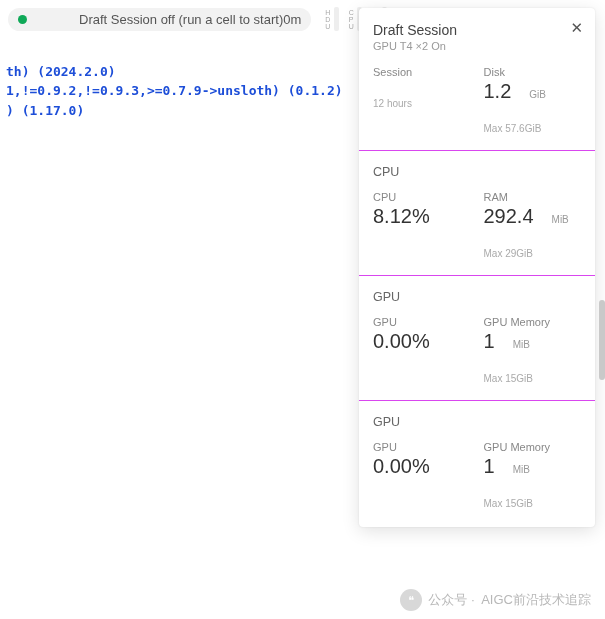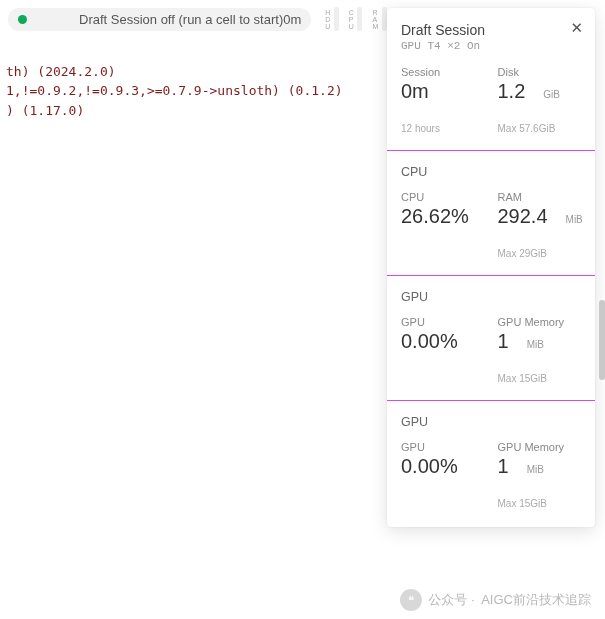--- a/index.html
+++ b/index.html
@@ -55,48 +55,48 @@
   }
   .mini-bar {
     width: 5px;
     height: 24px;
     background: #eee;
     border-radius: 2px;
   }
   .code-area {
     font-family: ui-monospace, SFMono-Regular, Menlo, Consolas, monospace;
     font-size: 13px;
-    color: #7f1d1d;
+    color: #1d4ed8;
     padding: 4px 6px;
     white-space: pre;
     line-height: 1.5;
+    font-weight: bold;
   }
   .panel {
     position: absolute;
     top: 8px;
     right: 10px;
-    width: 208px;
+    width: 236px;
     background: #fff;
     box-shadow: 0 4px 18px rgba(0,0,0,0.12), 0 0 2px rgba(0,0,0,0.1);
     border-radius: 4px;
     padding-bottom: 2px;
   }
   .panel-header {
     padding: 14px 14px 10px 14px;
     position: relative;
   }
   .panel-title {
     font-size: 14px;
     color: #444;
   }
   .panel-sub {
     font-size: 11px;
     color: #9a9a9a;
     margin-top: 2px;
-    font-family: Liberation Mono, monospace;
   }
   .close-x {
     position: absolute;
     top: 12px; right: 12px;
     font-size: 15px;
     color: #555;
     cursor: pointer;
     line-height: 1;
   }
   .section {
@@ -214,43 +214,40 @@
   <div class="panel-header">
     <div class="panel-title">Draft Session</div>
     <div class="panel-sub">GPU T4 ×2 On</div>
     <div class="close-x">✕</div>
   </div>
 
   <div class="section no-border">
     <div class="metrics-row">
       <div class="metric">
         <div class="metric-label">Session</div>
-        <div class="metric-value">
-            <span>0m</span>
-          </div>
         <div class="metric-sub">12 hours</div>
       </div>
       <div class="metric">
         <div class="metric-label">Disk</div>
         <div class="metric-value">
           <span>1.2</span>
           <span class="unit">GiB</span>
         </div>
         <div class="metric-sub">Max 57.6GiB</div>
       </div>
     </div>
   </div>
 
   <div class="section">
     <div class="section-title">CPU</div>
     <div class="metrics-row">
       <div class="metric">
         <div class="metric-label">CPU</div>
         <div class="metric-value">
-            <span>26.62%</span>
+            <span>8.12%</span>
           </div>
       </div>
       <div class="metric">
         <div class="metric-label">RAM</div>
         <div class="metric-value">
           <span>292.4</span>
           <span class="unit">MiB</span>
         </div>
         <div class="metric-sub">Max 29GiB</div>
       </div>

